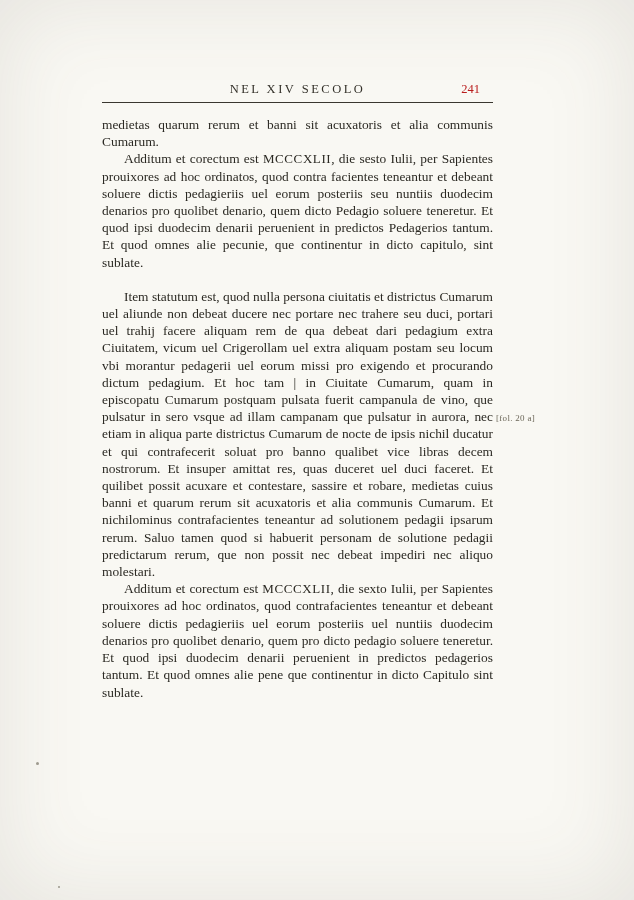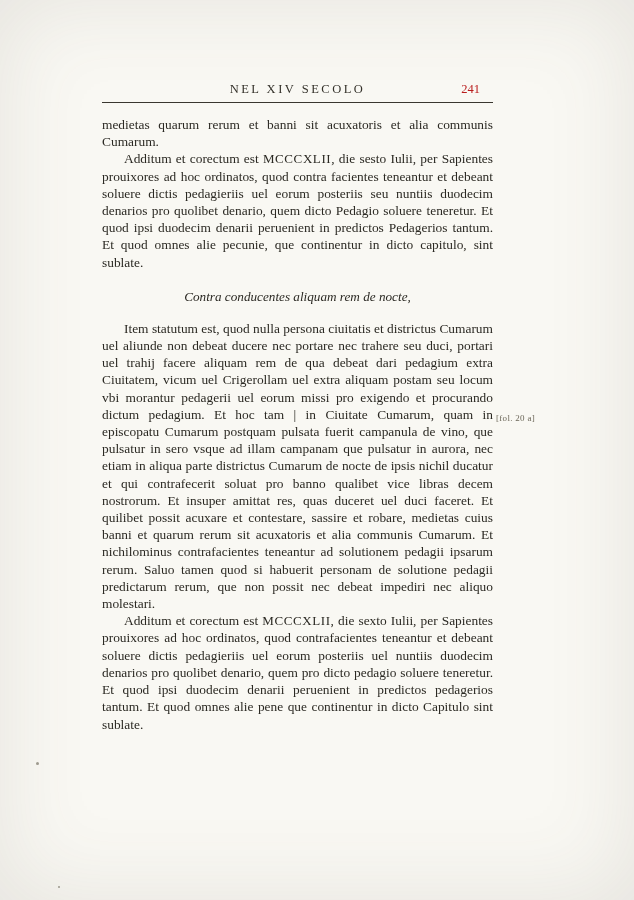--- a/index.html
+++ b/index.html
@@ -111,21 +111,20 @@
 
   <hr class="header-rule">
 
   <div class="text-block">
 
     <p class="noindent">medietas quarum rerum et banni sit acuxatoris et alia communis Cumarum.</p>
 
     <p class="indent"><span>Additum et corectum est </span><span class="smallcaps">MCCCXLII</span><span>, die sesto Iulii, per Sapientes prouixores ad hoc ordinatos, quod contra facientes teneantur et debeant soluere dictis pedagieriis uel eorum posteriis seu nuntiis duodecim denarios pro quolibet denario, quem dicto Pedagio soluere teneretur. Et quod ipsi duodecim denarii peruenient in predictos Pedagerios tantum. Et quod omnes alie pecunie, que continentur in dicto capitulo, sint sublate.</span></p>
 
     <div class="section-heading">
-      <div>Contra conducentes aliquam rem de nocte,</div>
     </div>
 
     <p class="indent">Item statutum est, quod nulla persona ciuitatis et districtus Cumarum uel aliunde non debeat ducere nec portare nec trahere seu duci, portari uel trahij facere aliquam rem de qua debeat dari pedagium extra Ciuitatem, vicum uel Crigerollam uel extra aliquam postam seu locum vbi morantur pedagerii uel eorum missi pro exigendo et procurando dictum pedagium. Et hoc tam | in Ciuitate Cumarum, quam in episcopatu Cumarum postquam pulsata fuerit campanula de vino, que pulsatur in sero vsque ad illam campanam que pulsatur in aurora, nec etiam in aliqua parte districtus Cumarum de nocte de ipsis nichil ducatur et qui contrafecerit soluat pro banno qualibet vice libras decem nostrorum. Et insuper amittat res, quas duceret uel duci faceret. Et quilibet possit acuxare et contestare, sassire et robare, medietas cuius banni et quarum rerum sit acuxatoris et alia communis Cumarum. Et nichilominus contrafacientes teneantur ad solutionem pedagii ipsarum rerum. Saluo tamen quod si habuerit personam de solutione pedagii predictarum rerum, que non possit nec debeat impediri nec aliquo molestari.</p>
 
     <p class="indent"><span>Additum et corectum est </span><span class="smallcaps">MCCCXLII</span><span>, die sexto Iulii, per Sapientes prouixores ad hoc ordinatos, quod contrafacientes teneantur et debeant soluere dictis pedagieriis uel eorum posteriis uel nuntiis duodecim denarios pro quolibet denario, quem pro dicto pedagio soluere teneretur. Et quod ipsi duodecim denarii peruenient in predictos pedagerios tantum. Et quod omnes alie pene que continentur in dicto Capitulo sint sublate.</span></p>
 
   </div>
 
   <div class="margin-note">[fol. 20 a]</div>
 

